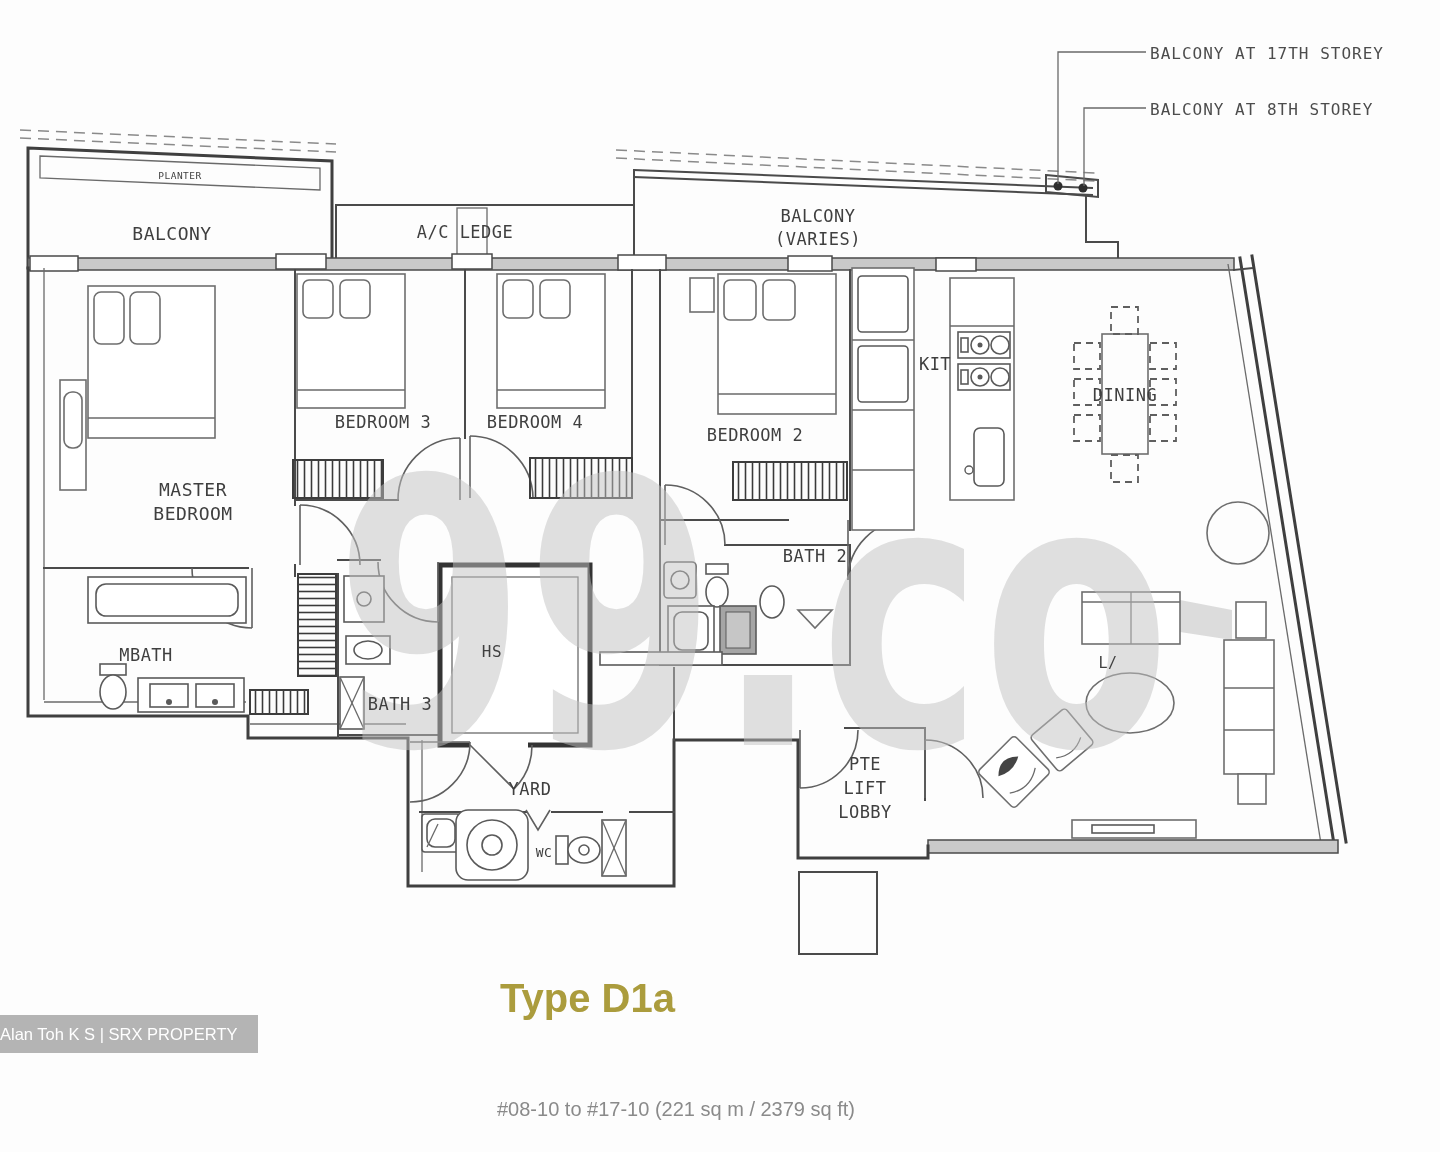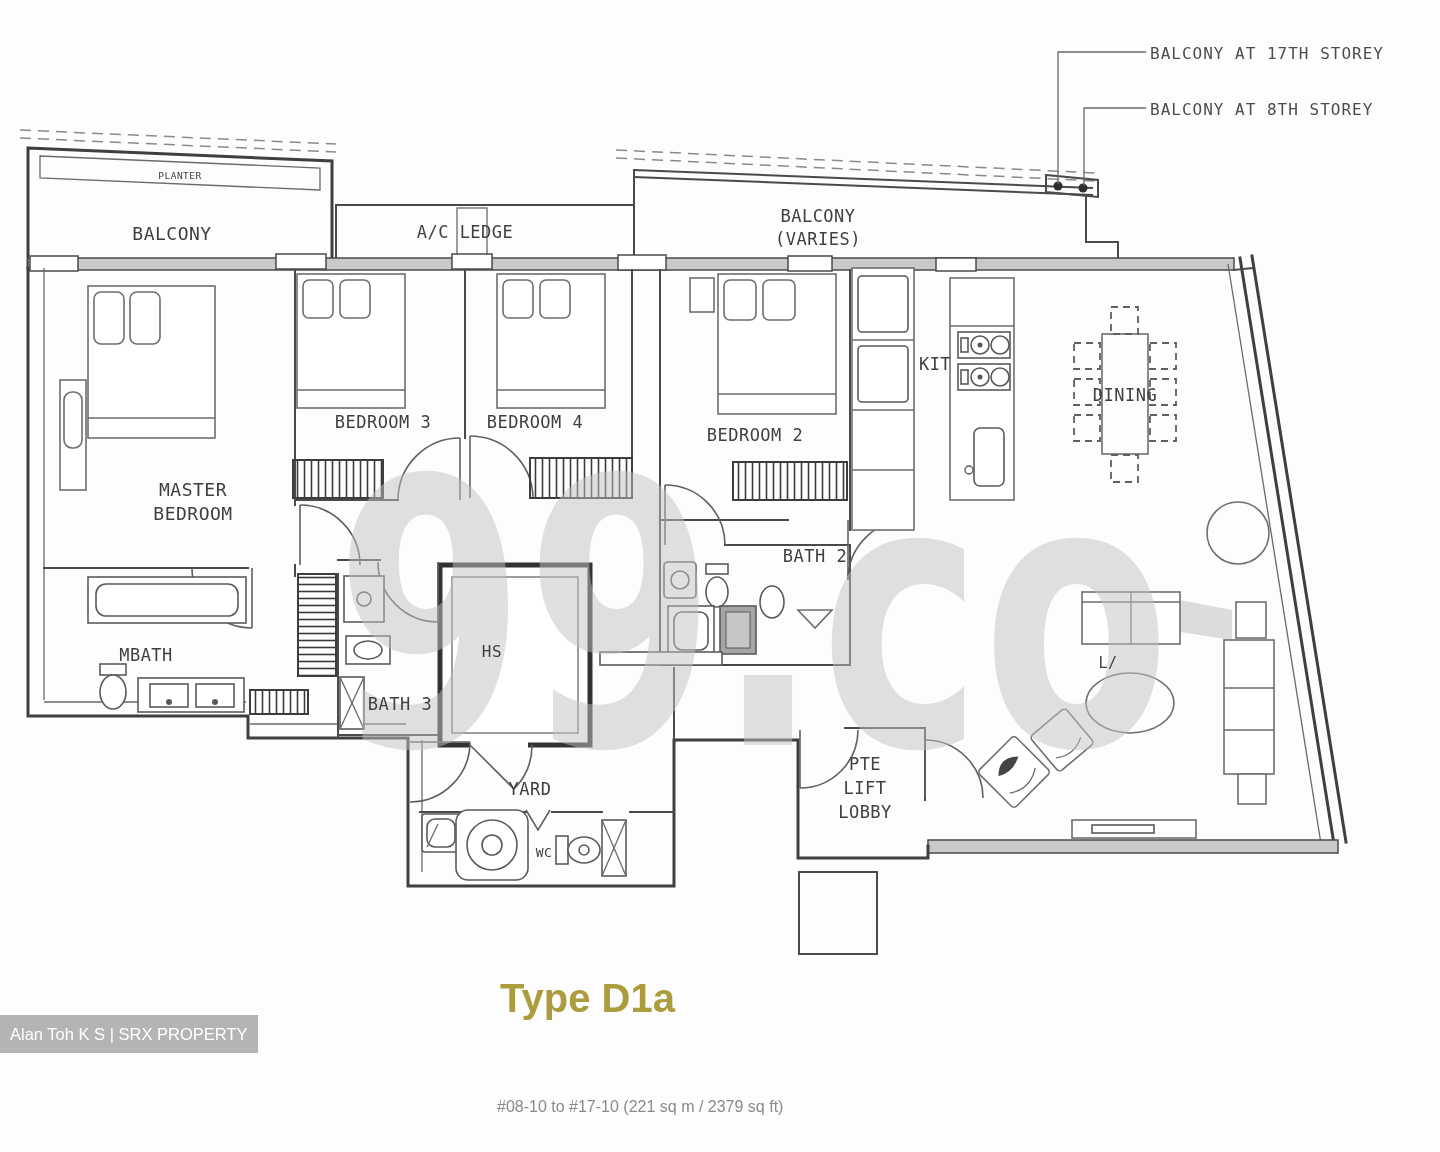--- a/index.html
+++ b/index.html
@@ -11,23 +11,23 @@
   .wall{stroke:#3f3f3f;stroke-width:3;fill:none;stroke-linecap:square;}
   .wall-thin{stroke:#4a4a4a;stroke-width:2;fill:none;stroke-linecap:square;}
   .hairline{stroke:#6a6a6a;stroke-width:1.3;fill:none;}
   .furn{stroke:#6e6e6e;stroke-width:1.6;fill:#ffffff;}
   .furn-nf{stroke:#6e6e6e;stroke-width:1.6;fill:none;}
   .fix{stroke:#5a5a5a;stroke-width:1.6;fill:#ffffff;}
   .door{stroke:#5f5f5f;stroke-width:1.6;fill:none;}
   .dash-roof{stroke:#8a8a8a;stroke-width:1.5;fill:none;stroke-dasharray:11 7;}
   .chair{stroke:#5f5f5f;stroke-width:1.8;fill:none;stroke-dasharray:7 5;}
   #agent-badge{position:absolute;left:0;top:1015px;width:258px;height:38px;background:#b4b4b4;
-    color:#ffffff;font-size:16.5px;line-height:38px;padding-left:10px;box-sizing:border-box;white-space:nowrap;}
+    color:#ffffff;font-size:16.5px;line-height:38px;box-sizing:border-box;white-space:nowrap;}
   #unit-type{position:absolute;left:500px;top:976px;color:#ab9c3d;font-size:40px;font-weight:bold;}
-  #unit-details{position:absolute;left:497px;top:1098px;color:#8a8a8a;font-size:16px;}
+  #unit-details{position:absolute;left:497px;top:1098px;color:#8a8a8a;font-size:20px;}
 </style>
 </head>
 <body>
 
 <div id="stage">
 
 <svg id="plan-svg" width="1440" height="1005" viewBox="0 0 1440 1005" xmlns="http://www.w3.org/2000/svg">
   <defs>
     <pattern id="hv" width="7" height="8" patternUnits="userSpaceOnUse">
       <path d="M3.5 0 V8" stroke="#3a3a3a" stroke-width="1.6"></path>

